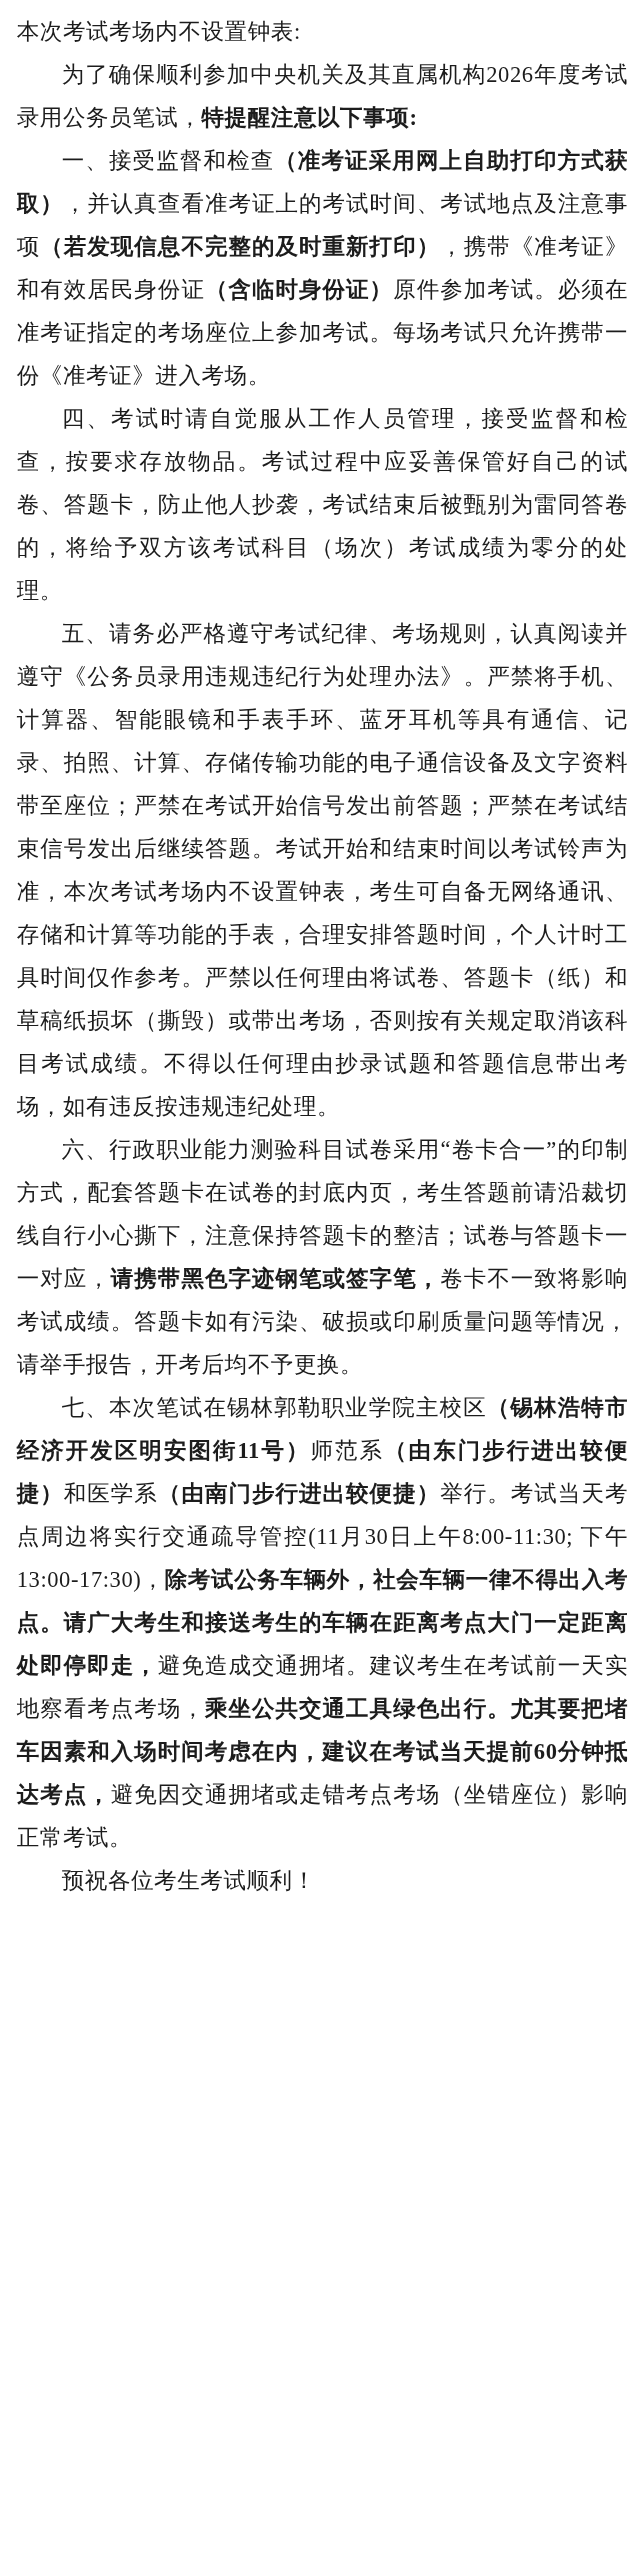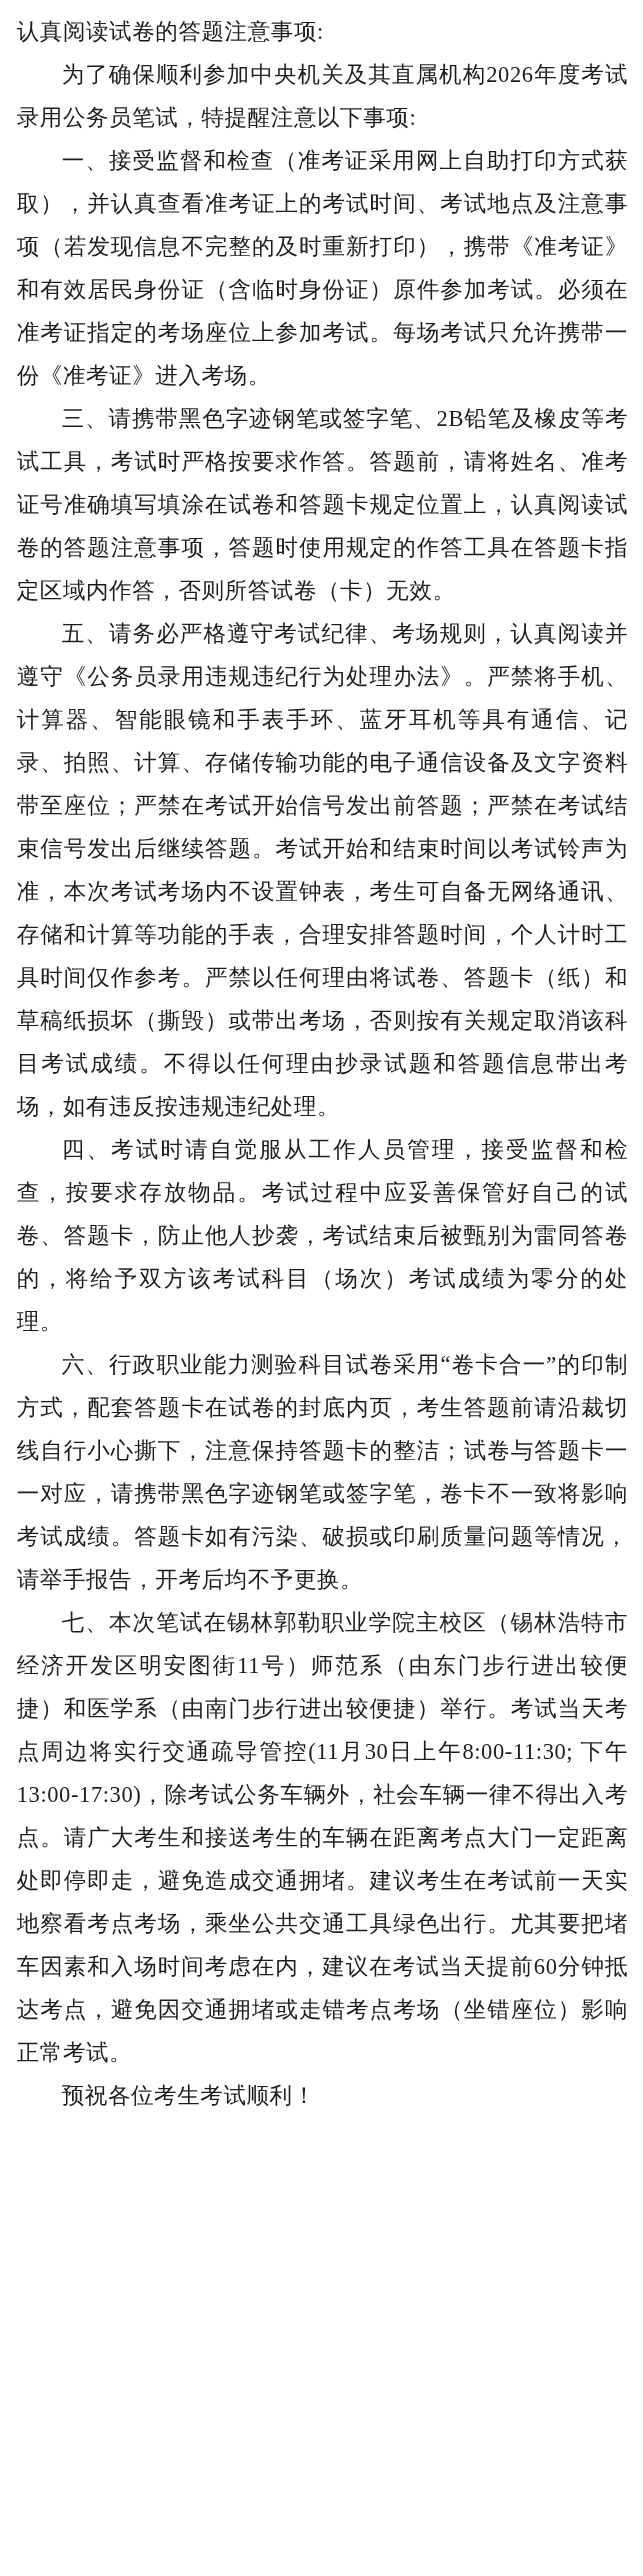--- a/index.html
+++ b/index.html
@@ -23,35 +23,34 @@
     text-align: justify;
     letter-spacing: 0.6px;
   }
   .doc p {
     margin: 0;
   }
   .indent {
     text-indent: 2em;
   }
   b {
-    font-weight: 400;
+    font-weight: 700;
   }
 </style>
 </head>
 <body>
 
 <div class="doc">
-  <p class="greeting">认真阅读试卷的答题注意事项:</p>
+  <p class="greeting">本次考试考场内不设置钟表:</p>
 
   <div id="paras">
       <p class="indent"><span>为了确保顺利参加中央机关及其直属机构2026年度考试录用公务员笔试，</span><b>特提醒注意以下事项:</b></p>
       <p class="indent"><span>一、接受监督和检查</span><b>（准考证采用网上自助打印方式获取）</b><span>，并认真查看准考证上的考试时间、考试地点及注意事项</span><b>（若发现信息不完整的及时重新打印）</b><span>，携带《准考证》和有效居民身份证</span><b>（含临时身份证）</b><span>原件参加考试。必须在准考证指定的考场座位上参加考试。每场考试只允许携带一份《准考证》进入考场。</span></p>
-      <p class="indent"><span>三、请携带黑色字迹钢笔或签字笔、2B铅笔及橡皮等考试工具，考试时严格按要求作答。答题前，请将姓名、准考证号准确填写填涂在试卷和答题卡规定位置上，认真阅读试卷的答题注意事项，答题时使用规定的作答工具在答题卡指定区域内作答，否则所答试卷（卡）无效。</span></p>
+      <p class="indent"><span>四、考试时请自觉服从工作人员管理，接受监督和检查，按要求存放物品。考试过程中应妥善保管好自己的试卷、答题卡，防止他人抄袭，考试结束后被甄别为雷同答卷的，将给予双方该考试科目（场次）考试成绩为零分的处理。</span></p>
       <p class="indent"><span>五、请务必严格遵守考试纪律、考场规则，认真阅读并遵守《公务员录用违规违纪行为处理办法》。严禁将手机、计算器、智能眼镜和手表手环、蓝牙耳机等具有通信、记录、拍照、计算、存储传输功能的电子通信设备及文字资料带至座位；严禁在考试开始信号发出前答题；严禁在考试结束信号发出后继续答题。考试开始和结束时间以考试铃声为准，本次考试考场内不设置钟表，考生可自备无网络通讯、存储和计算等功能的手表，合理安排答题时间，个人计时工具时间仅作参考。严禁以任何理由将试卷、答题卡（纸）和草稿纸损坏（撕毁）或带出考场，否则按有关规定取消该科目考试成绩。不得以任何理由抄录试题和答题信息带出考场，如有违反按违规违纪处理。</span></p>
-      <p class="indent"><span>四、考试时请自觉服从工作人员管理，接受监督和检查，按要求存放物品。考试过程中应妥善保管好自己的试卷、答题卡，防止他人抄袭，考试结束后被甄别为雷同答卷的，将给予双方该考试科目（场次）考试成绩为零分的处理。</span></p>
       <p class="indent"><span>六、行政职业能力测验科目试卷采用“卷卡合一”的印制方式，配套答题卡在试卷的封底内页，考生答题前请沿裁切线自行小心撕下，注意保持答题卡的整洁；试卷与答题卡一一对应，</span><b>请携带黑色字迹钢笔或签字笔，</b><span>卷卡不一致将影响考试成绩。答题卡如有污染、破损或印刷质量问题等情况，请举手报告，开考后均不予更换。</span></p>
       <p class="indent"><span>七、本次笔试在锡林郭勒职业学院主校区</span><b>（锡林浩特市经济开发区明安图街11号）</b><span>师范系</span><b>（由东门步行进出较便捷）</b><span>和医学系</span><b>（由南门步行进出较便捷）</b><span>举行。考试当天考点周边将实行交通疏导管控(11月30日上午8:00-11:30; 下午13:00-17:30)，</span><b>除考试公务车辆外，社会车辆一律不得出入考点。请广大考生和接送考生的车辆在距离考点大门一定距离处即停即走，</b><span>避免造成交通拥堵。建议考生在考试前一天实地察看考点考场，</span><b>乘坐公共交通工具绿色出行。尤其要把堵车因素和入场时间考虑在内，建议在考试当天提前60分钟抵达考点，</b><span>避免因交通拥堵或走错考点考场（坐错座位）影响正常考试。</span></p>
     </div>
 
   <p class="indent closing">预祝各位考生考试顺利！</p>
 
 </div>
 
 
 </body></html>

